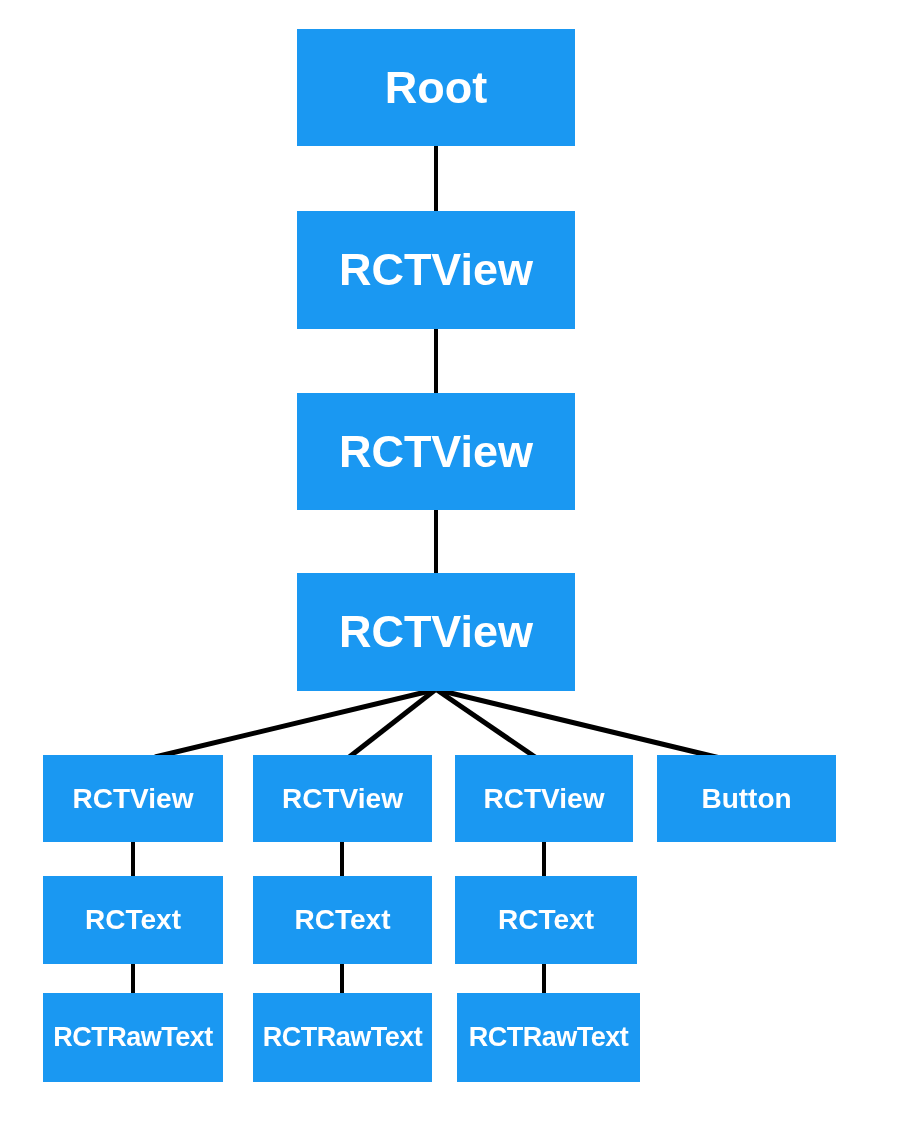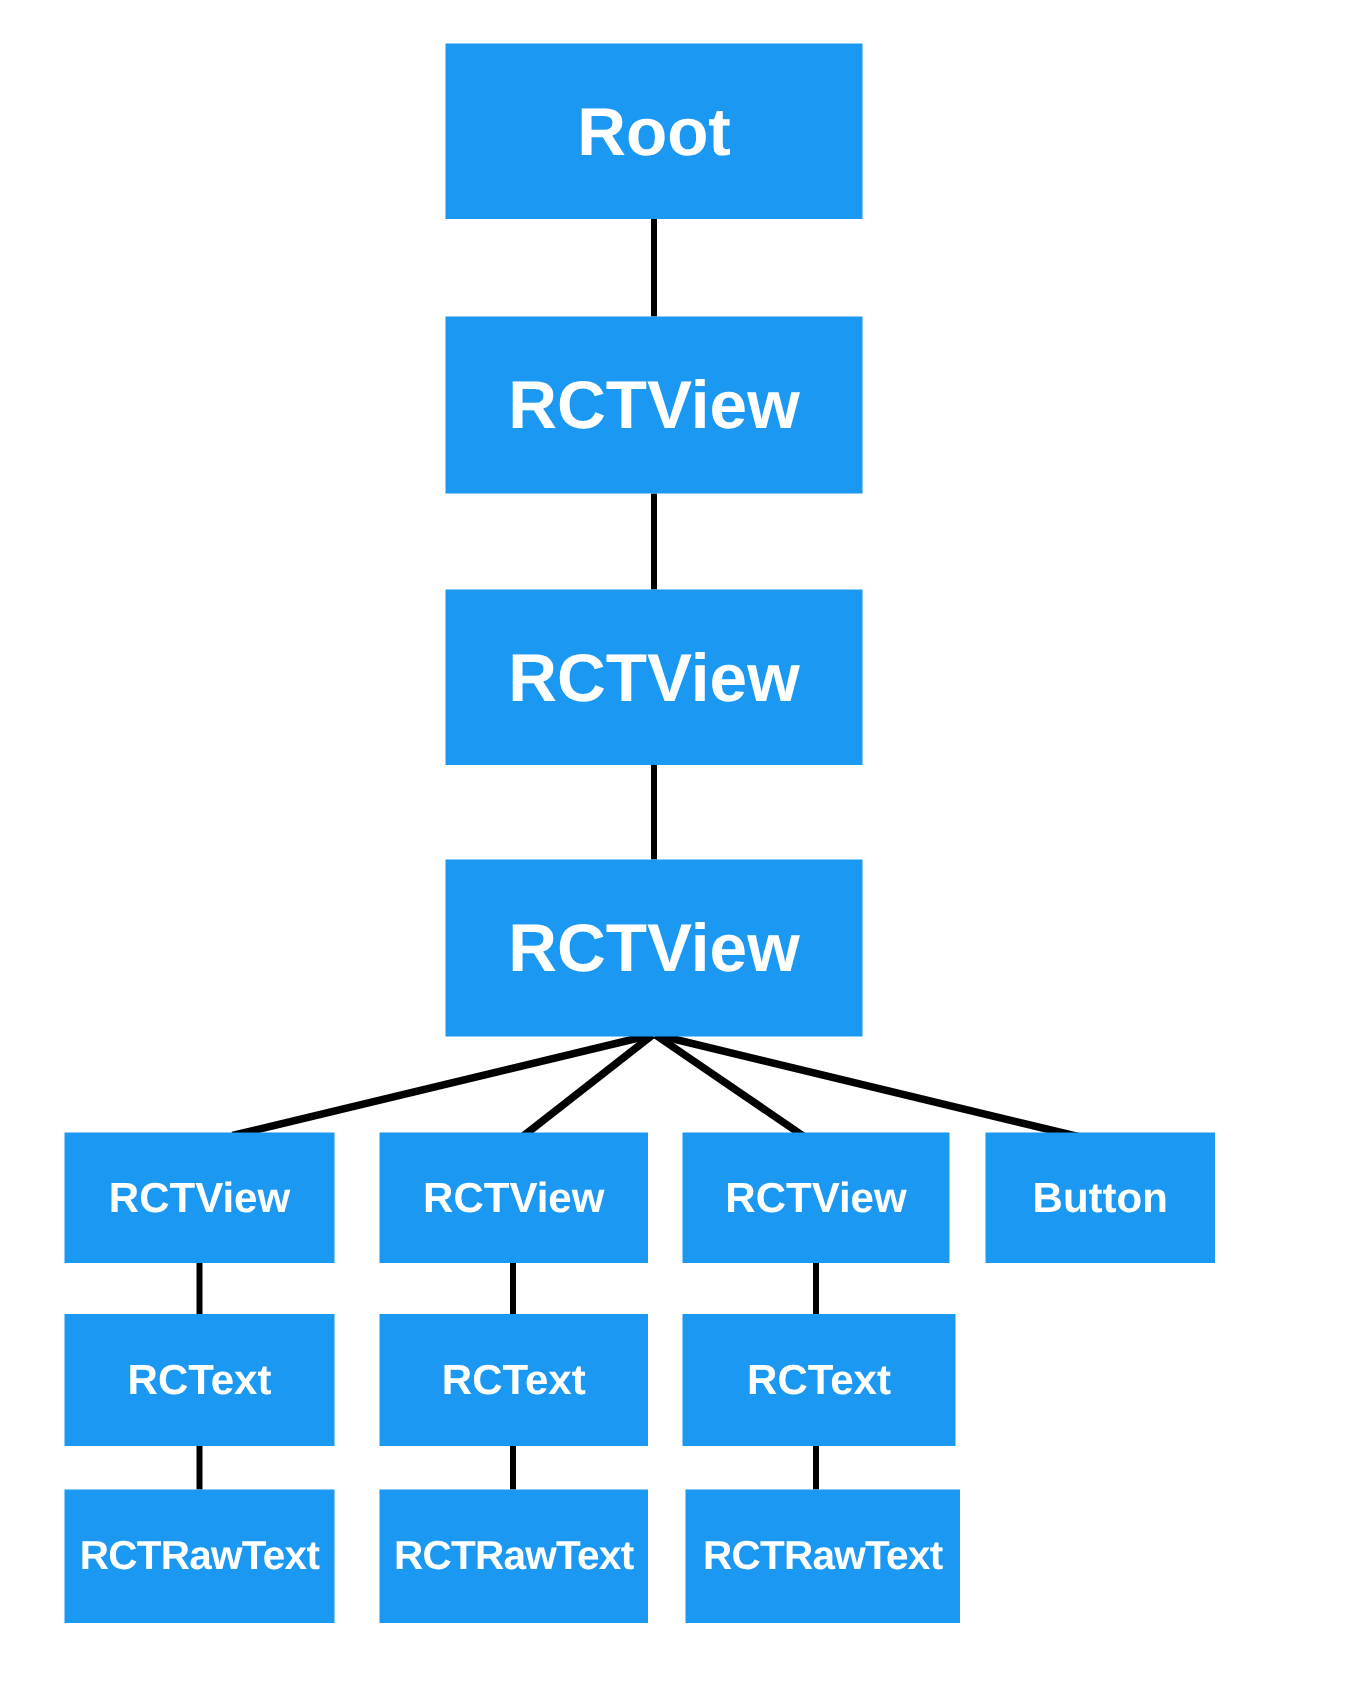--- a/index.html
+++ b/index.html
@@ -41,21 +41,21 @@
   }
   
   .n-root { left: 297px; top: 29px;  width: 278px; height: 117px; font-size: 45px; }
   .n-v1   { left: 297px; top: 211px; width: 278px; height: 118px; font-size: 45px; }
   .n-v2   { left: 297px; top: 393px; width: 278px; height: 117px; font-size: 45px; }
   .n-v3   { left: 297px; top: 573px; width: 278px; height: 118px; font-size: 45px; }
   
   .n-c1 { left: 43px;  top: 755px; width: 180px; height: 87px; font-size: 28px; }
   .n-c2 { left: 253px; top: 755px; width: 179px; height: 87px; font-size: 28px; }
   .n-c3 { left: 455px; top: 755px; width: 178px; height: 87px; font-size: 28px; }
-  .n-c4 { left: 657px; top: 755px; width: 153px; height: 87px; font-size: 28px; }
+  .n-c4 { left: 657px; top: 755px; width: 179px; height: 87px; font-size: 28px; }
   
   .n-t1 { left: 43px;  top: 876px; width: 180px; height: 88px; font-size: 28px; }
   .n-t2 { left: 253px; top: 876px; width: 179px; height: 88px; font-size: 28px; }
   .n-t3 { left: 455px; top: 876px; width: 182px; height: 88px; font-size: 28px; }
   
   .n-r1 { left: 43px;  top: 993px; width: 180px; height: 89px; font-size: 27px; letter-spacing: -0.5px; }
   .n-r2 { left: 253px; top: 993px; width: 179px; height: 89px; font-size: 27px; letter-spacing: -0.5px; }
   .n-r3 { left: 457px; top: 993px; width: 183px; height: 89px; font-size: 27px; letter-spacing: -0.5px; }
   .watermark {
     position: absolute;

